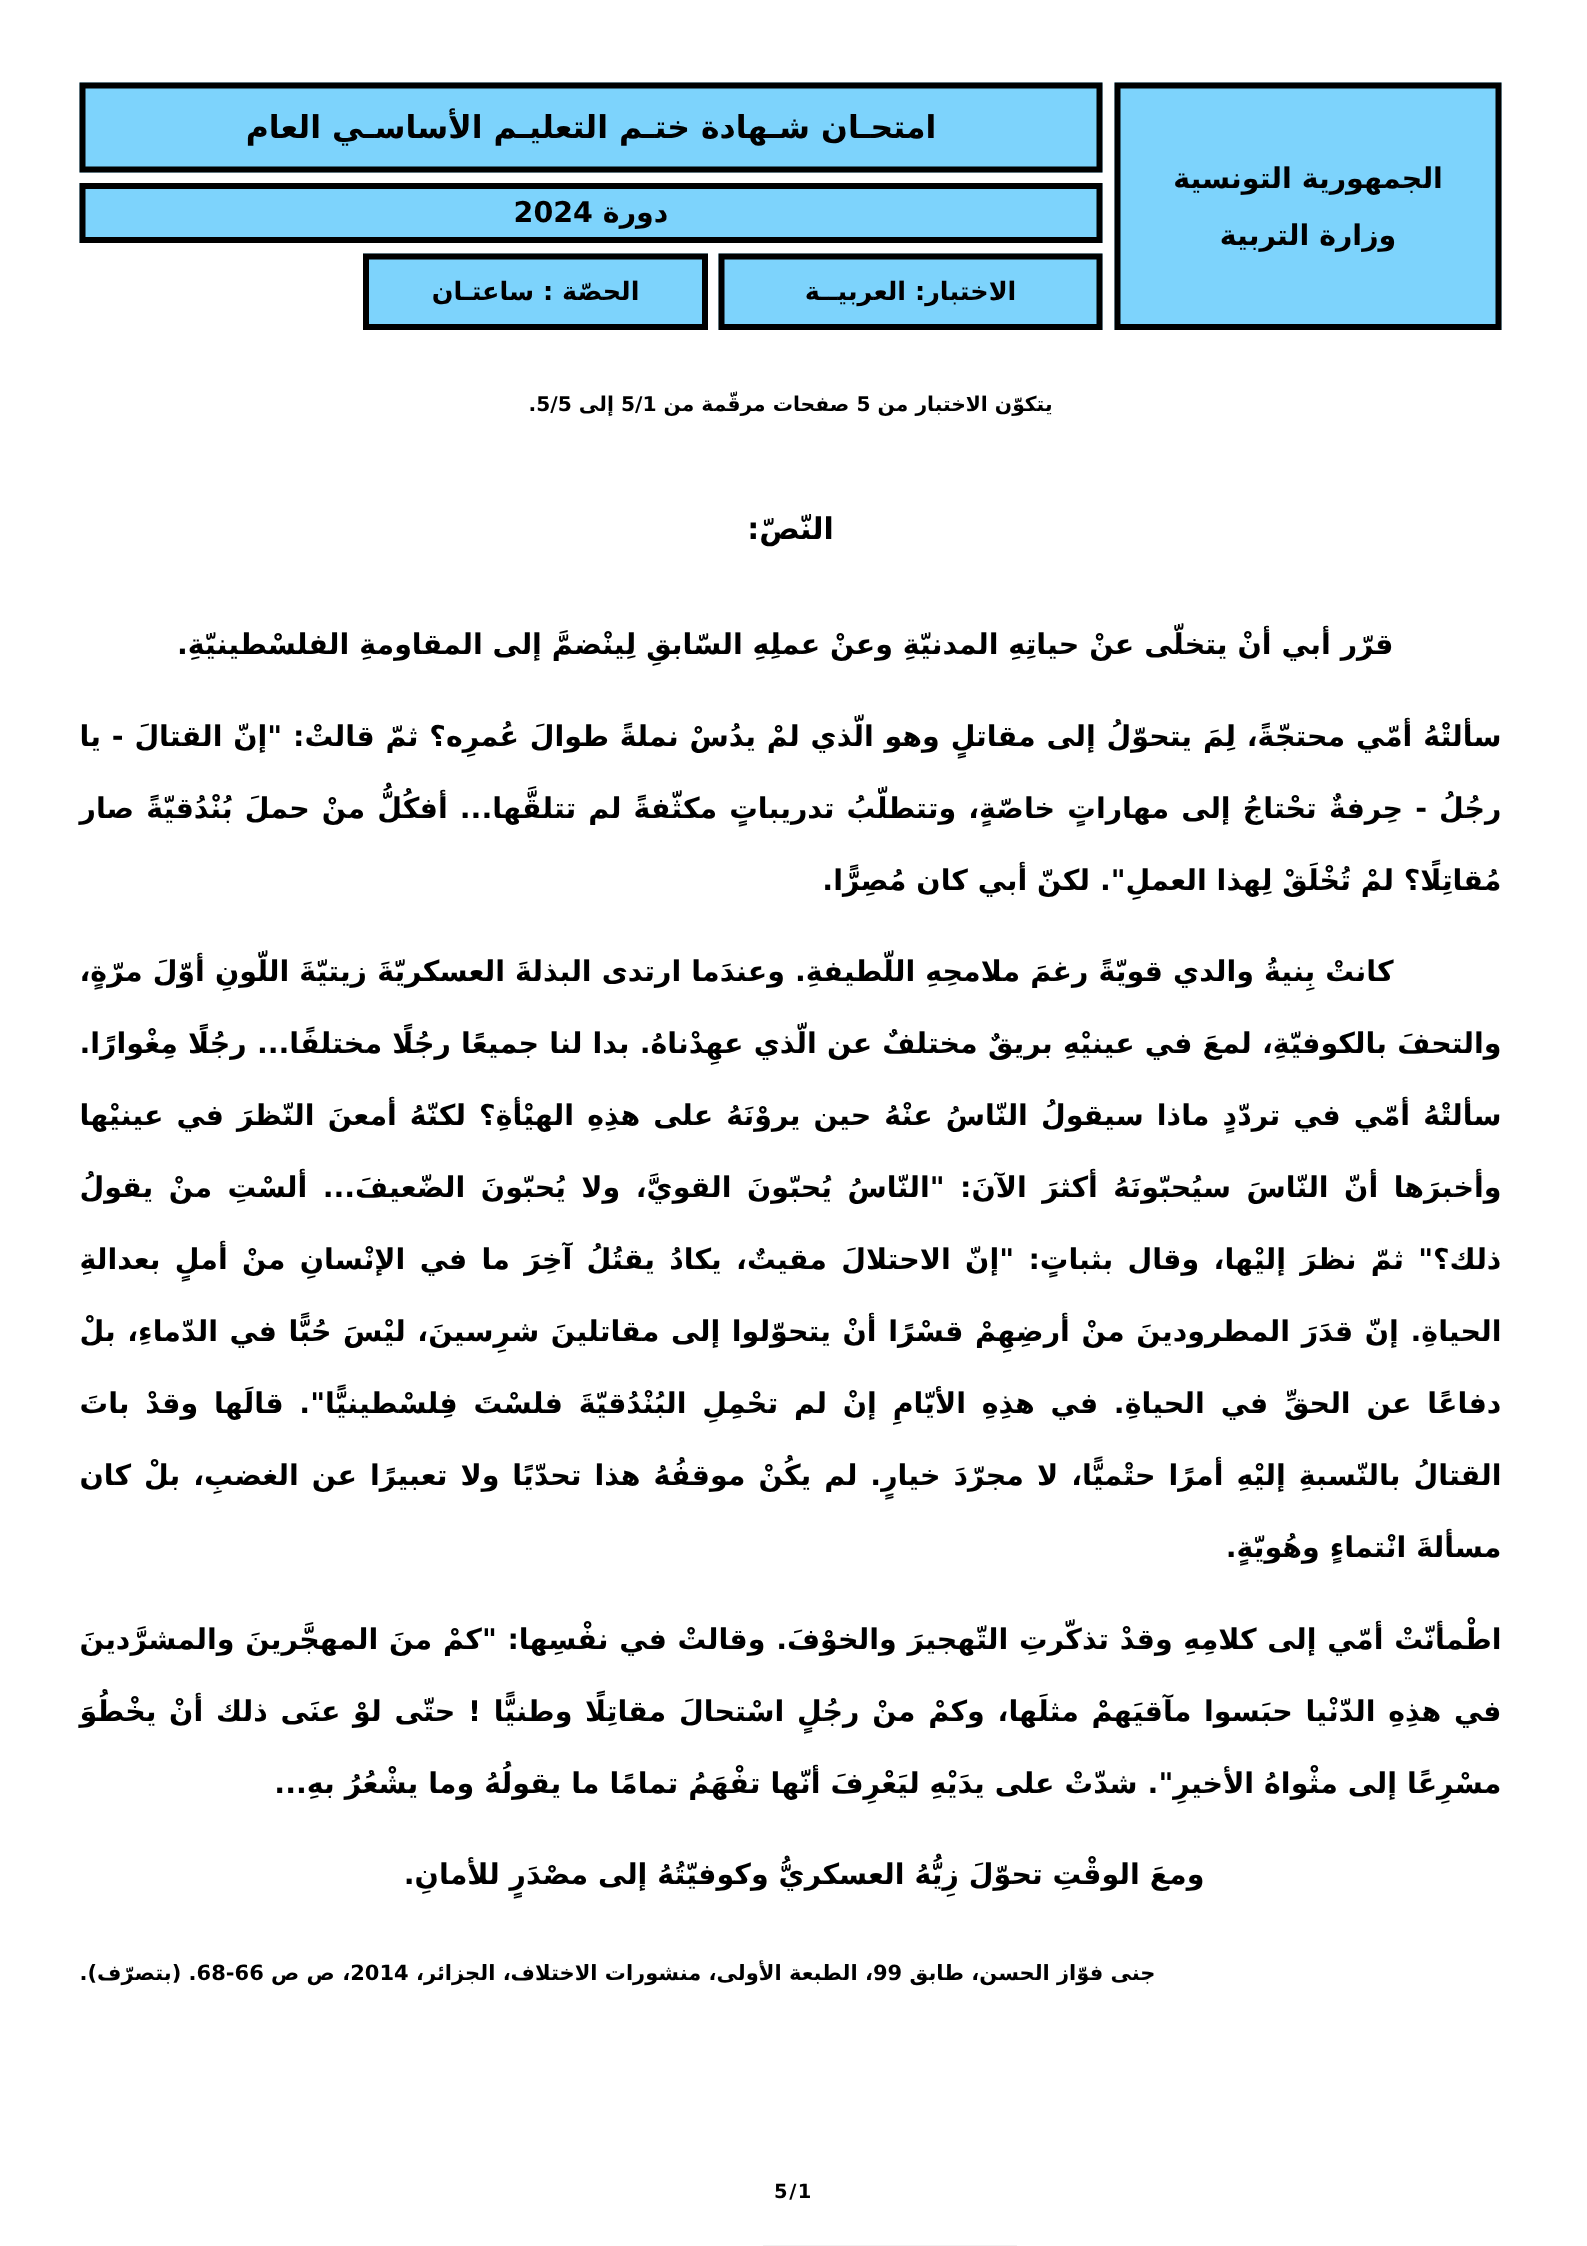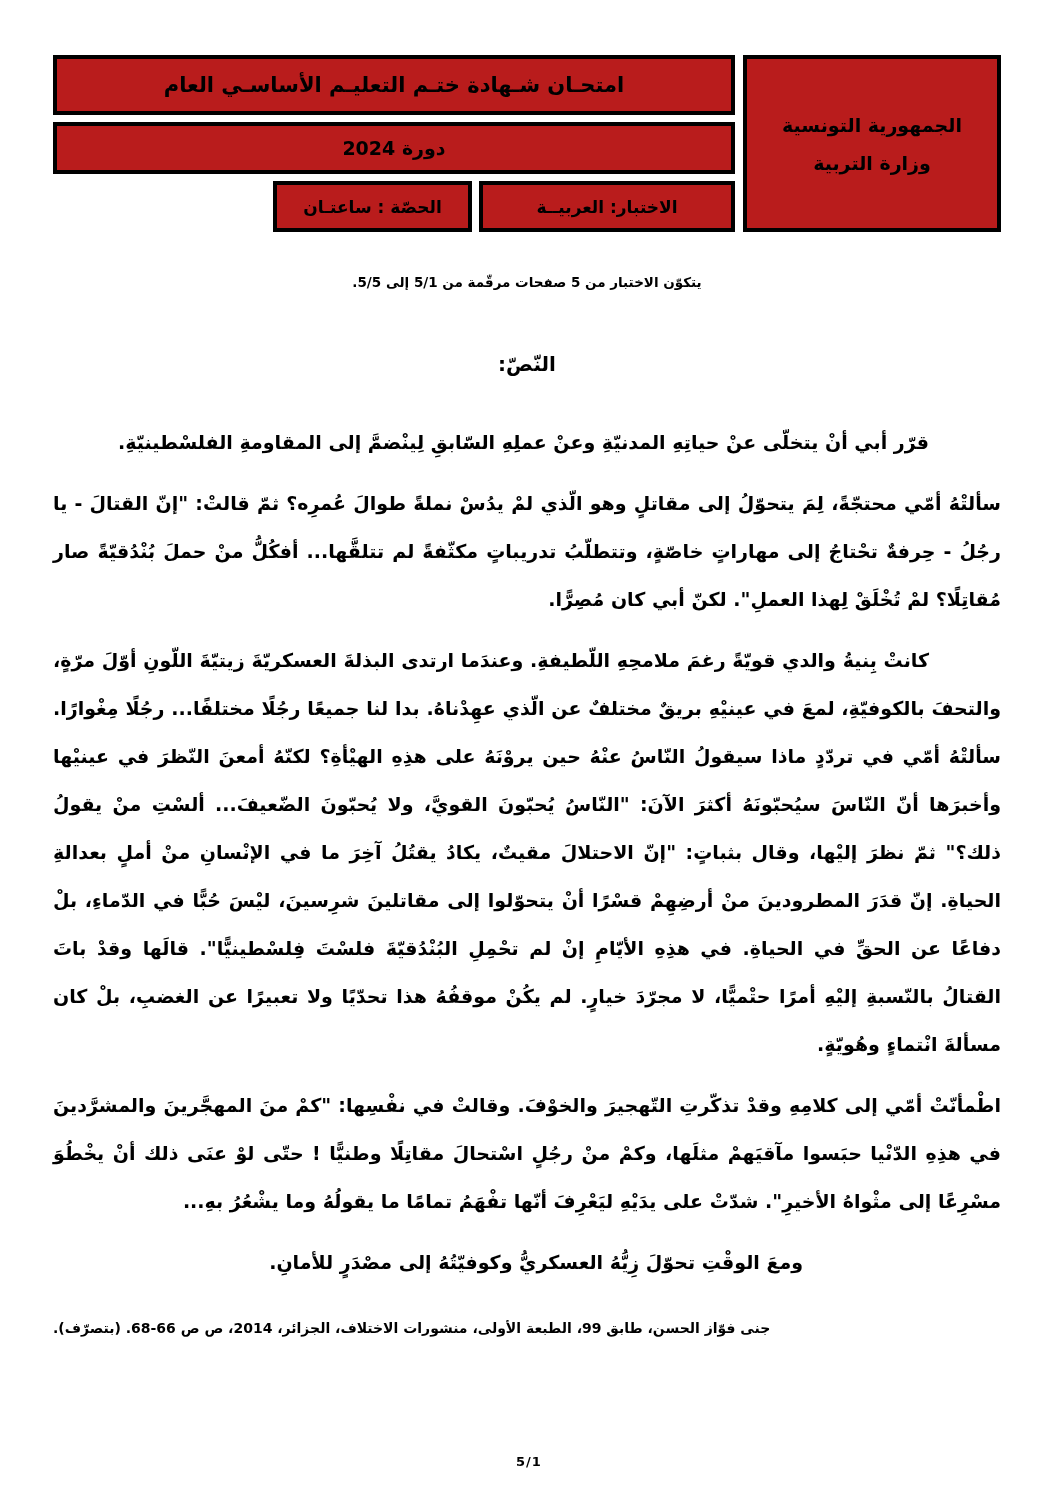--- a/index.html
+++ b/index.html
@@ -14,41 +14,41 @@
     direction: rtl;
     font-family: "DejaVu Sans", sans-serif;
     font-weight: 700;
     padding: 55px 57px 0 53px;
     overflow: hidden;
   }
   
   .header { display: flex; gap: 8px; align-items: stretch; }
   .box {
     border: 4px solid #000;
-    background: #b91c1c;
+    background: #7dd3fc;
     display: flex;
     align-items: center;
     justify-content: center;
     text-align: left;
   }
   .ministry-box {
     width: 258px;
     flex: none;
     flex-direction: column;
     gap: 16px;
     font-size: 19px;
     padding: 0 6px;
   }
   .header-left { flex: 1; display: flex; flex-direction: column; gap: 7px; }
   .title-box { height: 60px; font-size: 21px; }
-  .session-box { height: 52px; font-size: 19px; }
+  .session-box { height: 40px; font-size: 19px; }
   .row3 { display: flex; gap: 7px; height: 51px; }
   .row3 .box { font-size: 17px; padding: 2px 8px; }
   .cell-subject { width: 256px; flex: none; }
-  .cell-duration { width: 199px; flex: none; }
+  .cell-duration { width: 230px; flex: none; }
   .cell-coefficient { flex: 1; }
   
   .notice {
     margin-top: 42px;
     text-align: center;
     font-size: 13.5px;
   }
   
   .text-label {
     margin-top: 62px;

